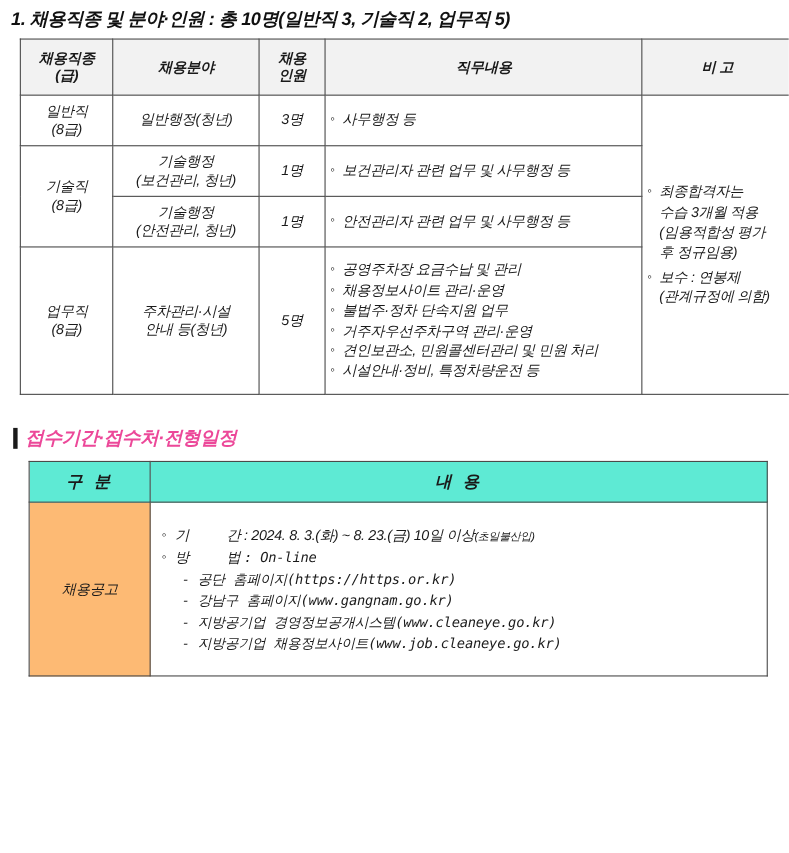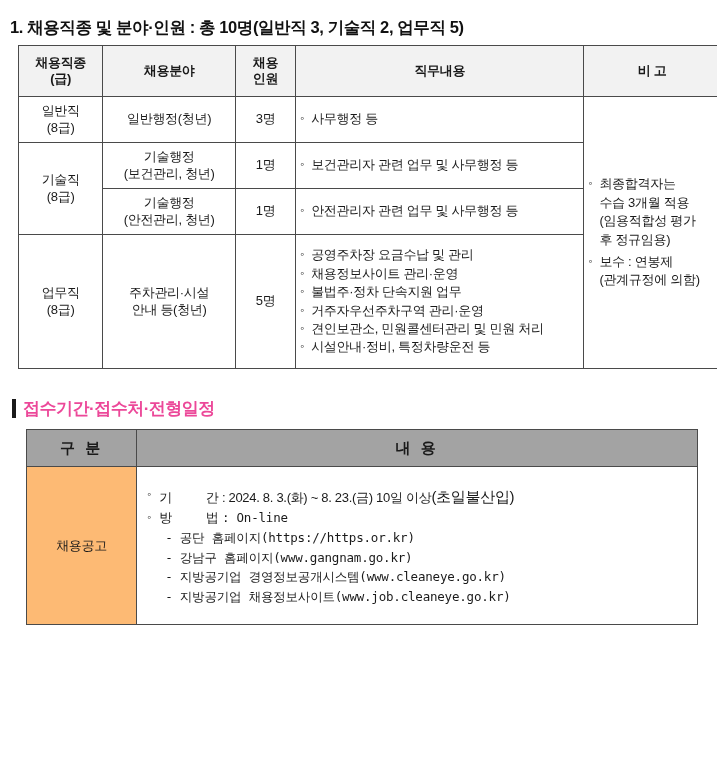--- a/index.html
+++ b/index.html
@@ -9,23 +9,24 @@
   }
   body {
     width: 717px;
     height: 775px;
     font-family: "Liberation Sans", sans-serif;
     color: #1a1a1a;
     position: relative;
     overflow: hidden;
   }
   .page {
-    padding: 16px 6px 0 6px;
+    padding: 6px 6px 0 6px;
     box-sizing: border-box;
     width: 581px;
+    font-style: italic;
   }
 
   
   .sec1-title {
     font-size: 16.5px;
     font-weight: bold;
     color: #111111;
     letter-spacing: -0.4px;
     padding: 1px 0 6px 4px;
     white-space: nowrap;
@@ -133,21 +134,21 @@
     margin-left: 20px;
     table-layout: fixed;
   }
   table.sch th, table.sch td {
     border: 1px solid #4a4a4a;
     font-size: 13px;
     vertical-align: middle;
     letter-spacing: -0.3px;
   }
   table.sch thead th {
-    background: #a3a3a3;
+    background: #5eead4;
     font-weight: bold;
     text-align: center;
     height: 34px;
     font-size: 15px;
     letter-spacing: 3px;
   }
   .sch-c1 { width: 110px; }
   .sch-c2 { width: 560px; }
   td.sch-label {
     background: #fdba74;
@@ -177,21 +178,21 @@
   .sch-body .sub {
     padding-left: 18px;
     white-space: nowrap;
   }
   .mono {
     font-family: "DejaVu Sans Mono", monospace;
     font-size: 12.5px;
     letter-spacing: -0.2px;
   }
   .small {
-    font-size: 15px;
+    font-size: 10px;
     margin-top: 23px;
   }
   .spc {
     display: inline-block;
     width: 34px;
   }
 </style>
 </head>
 <body>
 

